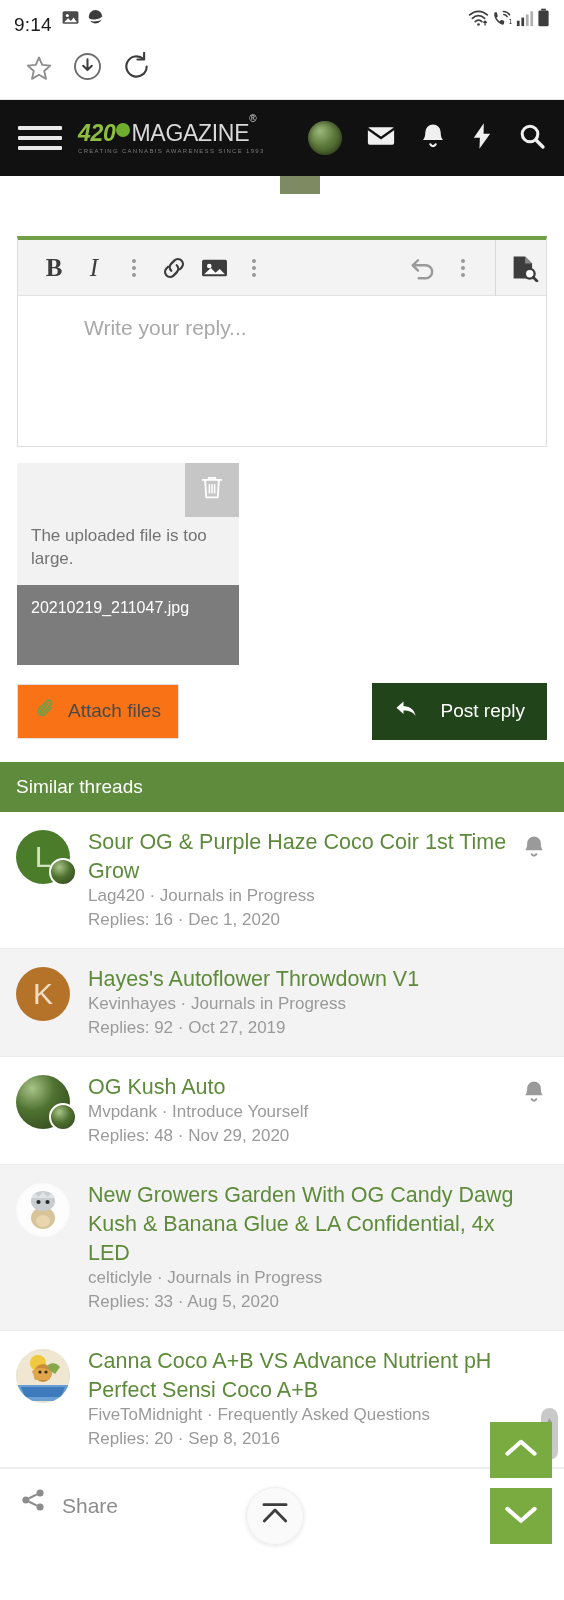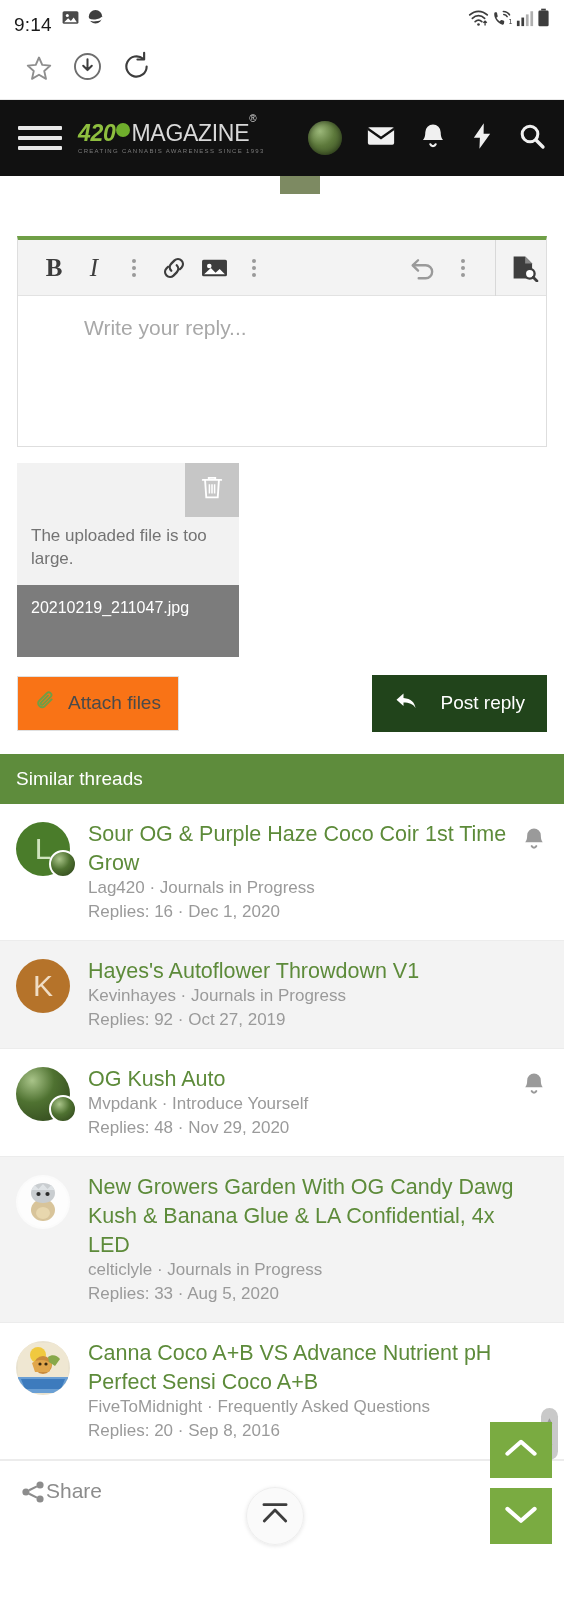--- a/index.html
+++ b/index.html
@@ -110,21 +110,21 @@
   .att-del {
     position: absolute; right: 0; top: 0;
     width: 54px; height: 54px; background: #c6c6c6;
     display: flex; align-items: center; justify-content: center; cursor: pointer;
   }
   .att-msg {
     padding: 62px 14px 14px 14px; font-size: 17px; color: #737373; line-height: 1.35;
   }
   .att-name {
     background: #7c7c7c; color: #ffffff; font-size: 16px;
-    padding: 14px 14px; height: 72px;
+    padding: 14px 14px; height: 80px;
   }
 
   
   .btn-row {
     display: flex; align-items: center; justify-content: space-between;
     padding: 18px 17px 22px 17px;
   }
   .btn-attach {
     background: #f97316; border: 1px solid #e0e0e0;
     padding: 13px 17px; display: flex; align-items: center; gap: 11px;
@@ -167,21 +167,21 @@
   .th-title {
     color: #5d8b3a; font-size: 21.5px; line-height: 1.35; font-weight: 400;
     cursor: pointer;
   }
   .th-meta { color: #9a9a9a; font-size: 17px; }
   .th-stats { color: #9a9a9a; font-size: 17px; margin-top: 4px; }
   .th-bell { position: absolute; right: 18px; top: 22px; cursor: pointer; }
 
   
   .share-row {
-    display: flex; align-items: flex-start; 
+    display: flex; align-items: flex-end; gap: 16px;
     padding: 18px 20px; font-size: 21px; color: #8c8c8c;
     border-top: 1px solid #ececec;
   }
 
   
   .scroll-top-btn {
     position: absolute; left: 246px; top: 1487px;
     width: 58px; height: 58px; border-radius: 50%;
     background: rgba(250,250,250,.93);
     border: 1px solid #eeeeee;

